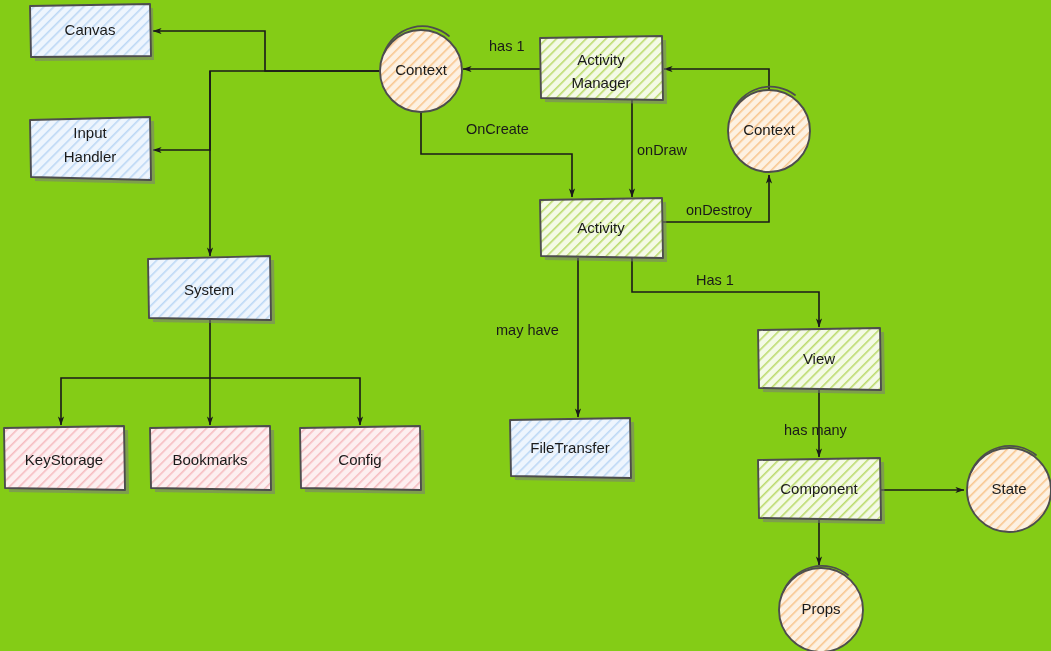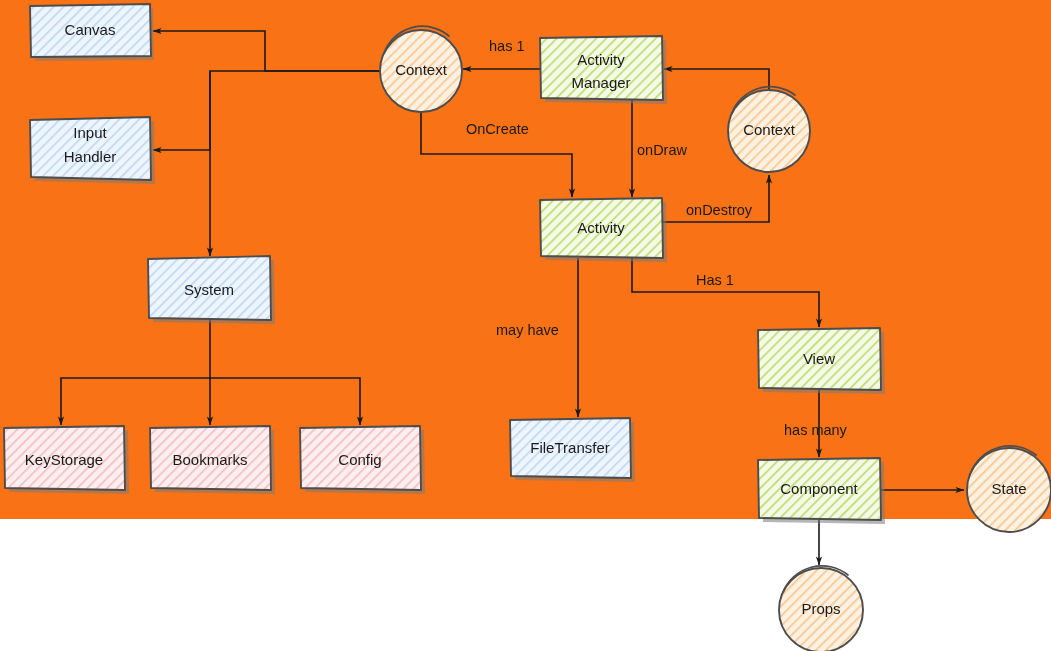--- a/index.html
+++ b/index.html
@@ -10,22 +10,22 @@
   }
   body {
     width: 1051px;
     height: 651px;
     font-family: "Liberation Sans", sans-serif;
     overflow: hidden;
   }
   #diagram-root {
     position: relative;
     width: 1051px;
-    height: 519px;
-    background: #f97316;
+    height: 651px;
+    background: #84cc16;
   }
   svg.canvas-layer {
     position: absolute;
     top: 0;
     left: 0;
     width: 1051px;
     height: 651px;
   }
   .node-label {
     font-family: "Liberation Sans", sans-serif;

